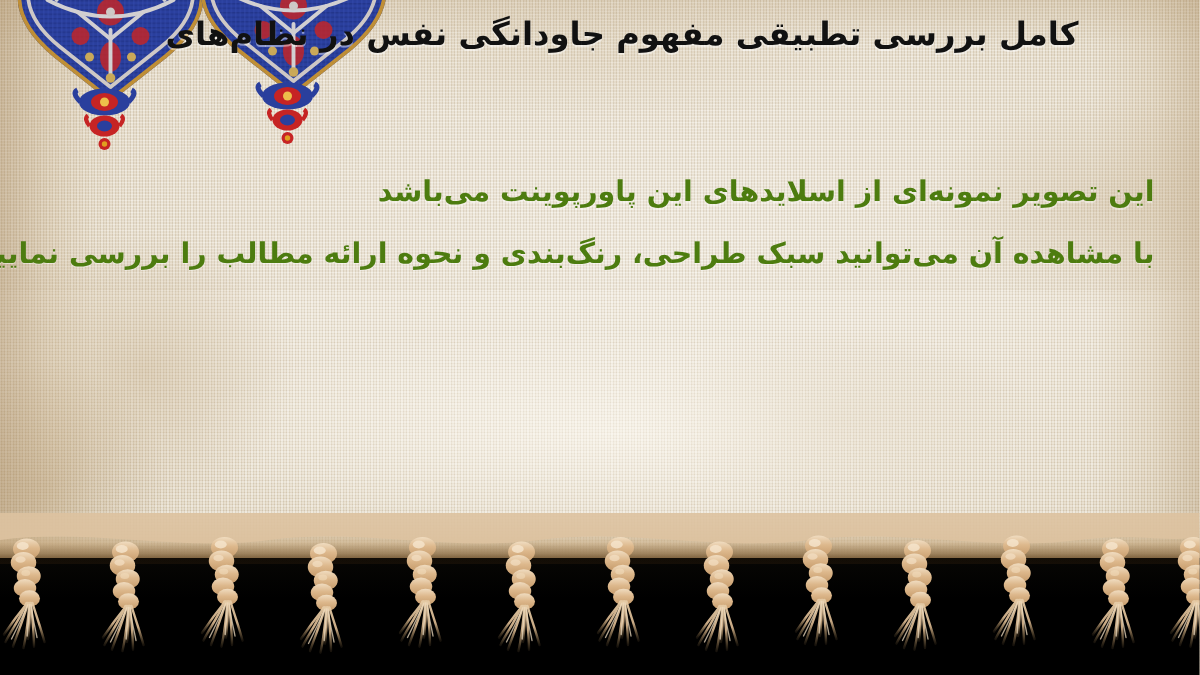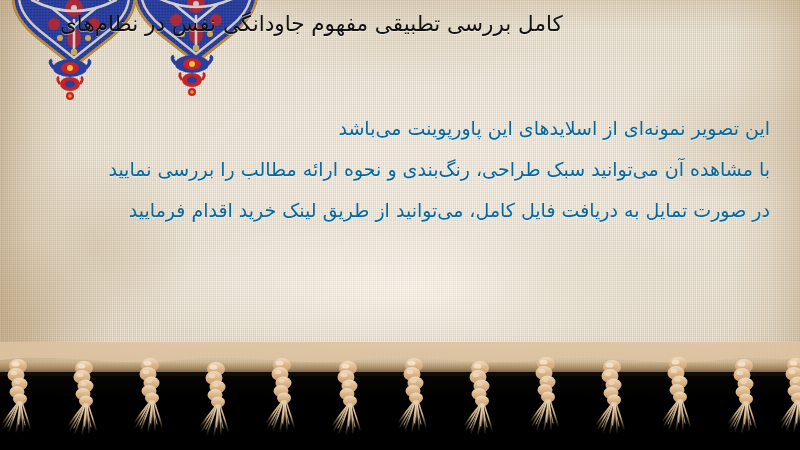--- a/index.html
+++ b/index.html
@@ -125,41 +125,41 @@
   
   .text-layer {
     position: absolute;
     inset: 0;
   }
   .title {
     position: absolute;
     left: 60px;
     right: 30px;
     top: 6px;
-    text-align: left;
+    text-align: center;
     color: #111111;
     font-size: 21.5px;
     line-height: 36px;
-    font-weight: 400;
+    font-weight: 700;
     letter-spacing: 0px;
     text-shadow: 0 1px 0 rgba(255,255,255,0.45);
   }
   .title .ln { display: block; }
   .title .ln2 { padding-right: 24px; }
 
   .body-block {
     position: absolute;
     left: 40px;
     right: 30px;
     top: 108px;
     text-align: right;
-    color: #0369a1;
+    color: #4d7c0f;
     font-size: 19px;
     line-height: 41px;
-    font-weight: 400;
+    font-weight: 700;
     text-shadow: 0 1px 0 rgba(255,255,255,0.40);
   }
   .body-block .ln { display: block; white-space: nowrap; }
   .body-block .ln1 { padding-left: 100px; }
   .body-block .ln2 { padding-left: 18px; }
   .body-block .ln3 { padding-left: 18px; }
 </style>
 </head>
 <body>
 
@@ -321,21 +321,20 @@
   </svg>
 
   <div class="text-layer">
     <div class="title">
       <span class="ln ln1">کامل بررسی تطبیقی مفهوم جاودانگی نفس در نظام‌های</span>
     </div>
 
     <div class="body-block">
       <span class="ln ln1">این تصویر نمونه‌ای از اسلایدهای این پاورپوینت می‌باشد</span>
       <span class="ln ln2">با مشاهده آن می‌توانید سبک طراحی، رنگ‌بندی و نحوه ارائه مطالب را بررسی نمایید</span>
-      <span class="ln ln3">در صورت تمایل به دریافت فایل کامل، می‌توانید از طریق لینک خرید اقدام فرمایید</span>
     </div>
   </div>
 
   <div class="black-zone"></div>
   <div class="carpet-hem"></div>
   <div class="hem-shadow"></div>
 
   <svg class="fringe-svg" viewBox="0 0 800 108" preserveAspectRatio="none">
     <defs>
       <linearGradient id="cordG" x1="0" y1="0" x2="0" y2="1">

